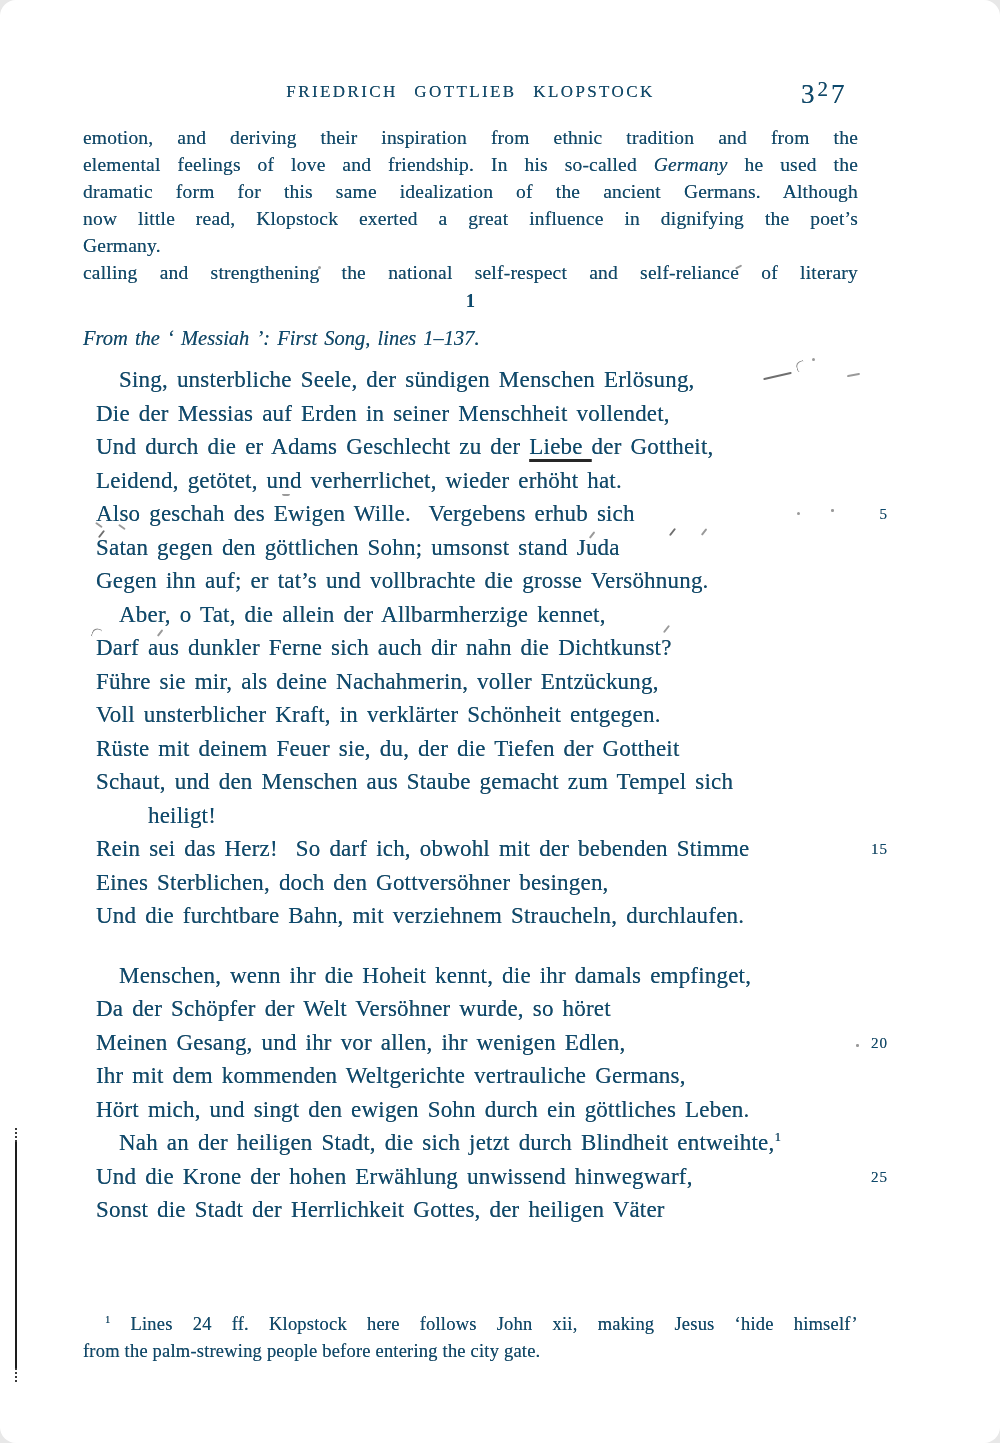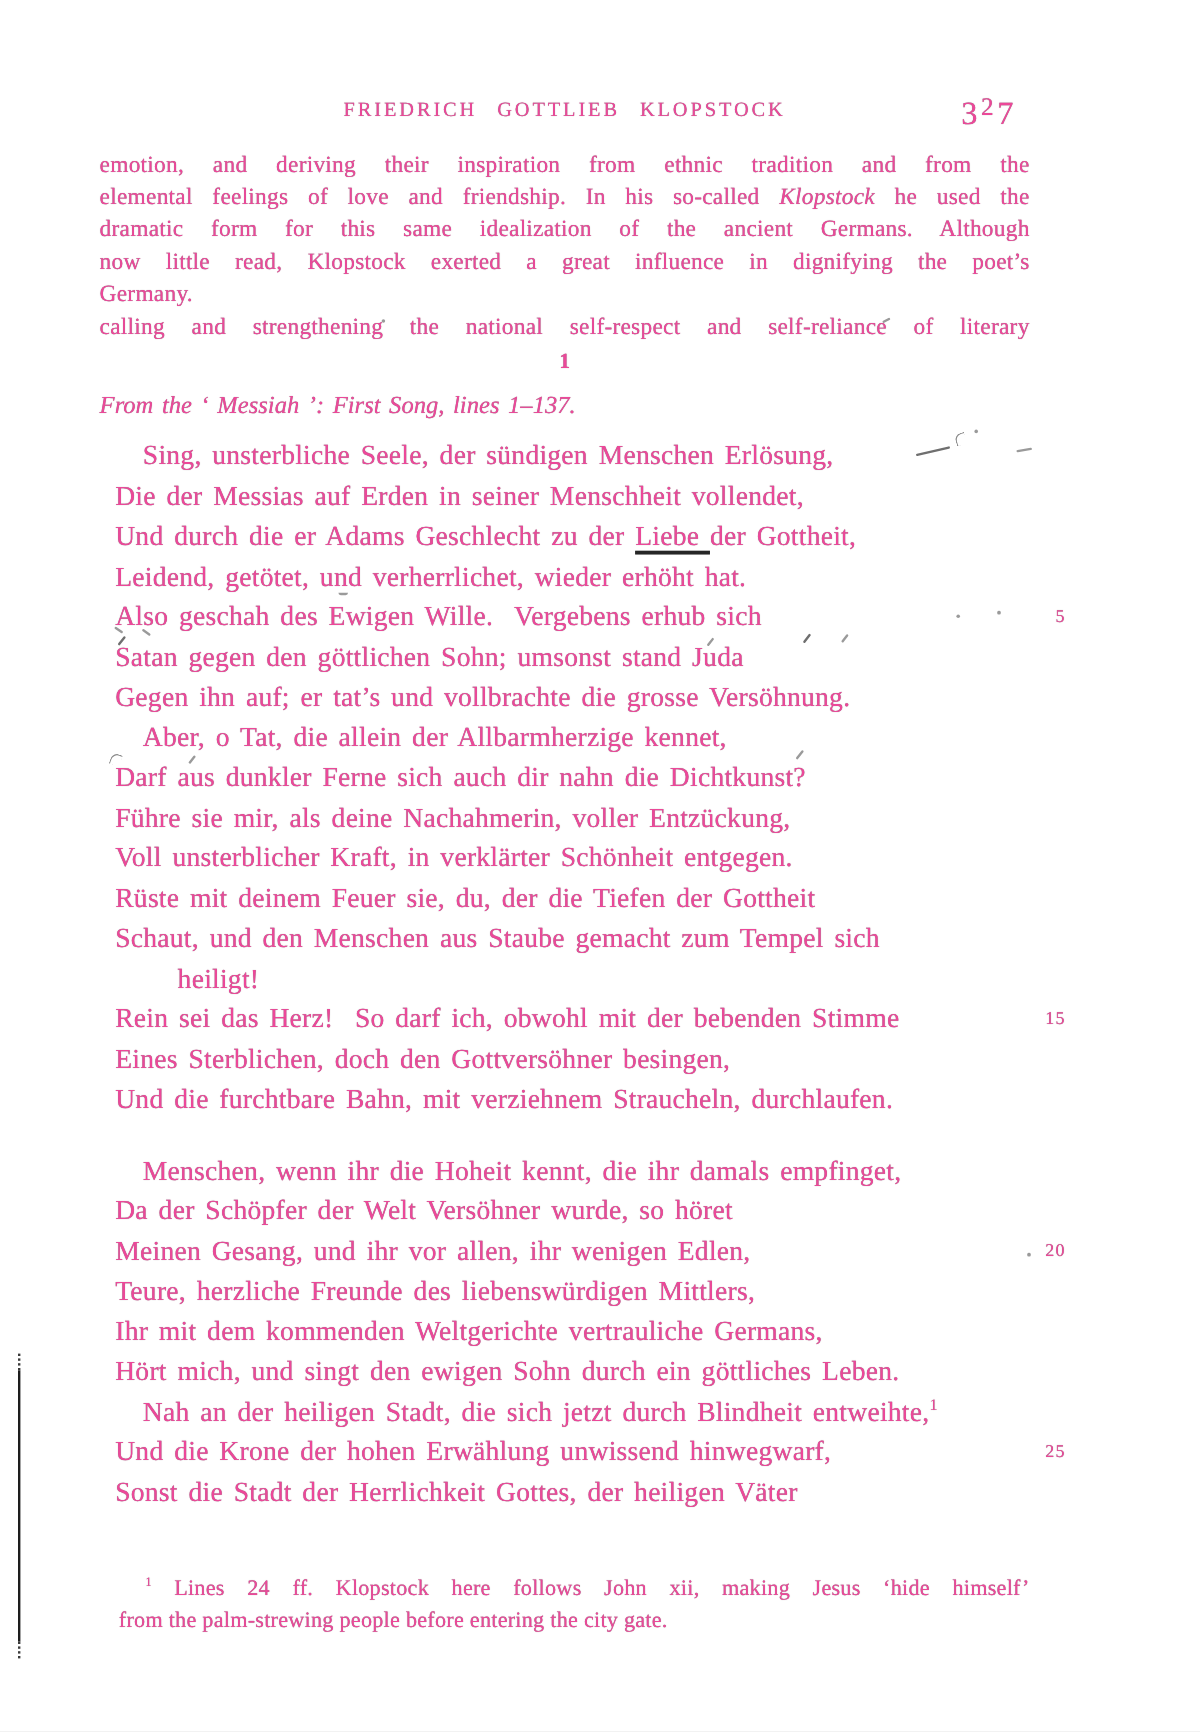--- a/index.html
+++ b/index.html
@@ -2,23 +2,24 @@
 <html><head>
 <meta charset="utf-8">
 <style>
   html,body{margin:0;padding:0;background:#e8e8e8;}
   .page{
     position:relative;
     width:1000px;height:1443px;
     margin:0 auto;
     background:#ffffff;
     font-family:"Liberation Serif", serif;
-    color:#ec4899;
+    color:#0c4a6e;
     overflow:hidden;
     text-shadow:0 0 .6px rgba(0,0,0,.55);
+    border-radius:16px;
   }
   
   .running-header{
     position:absolute;top:82px;left:83px;width:775px;
     text-align:center;font-size:17px;letter-spacing:2.4px;word-spacing:10px;
     white-space:nowrap;
   }
   .page-number{
     position:absolute;top:76px;left:801px;
     font-size:27px;letter-spacing:3px;white-space:nowrap;
@@ -52,21 +53,21 @@
     font-size:23px;letter-spacing:.2px;word-spacing:3px;
   }
   .lineno{
     position:absolute;right:2px;top:1px;
     font-size:15px;line-height:33.5px;letter-spacing:1px;
   }
   
   .footnote{position:absolute;top:1311px;left:83px;width:775px;}
   .fn-line{
     height:27px;line-height:27px;font-size:18.5px;letter-spacing:.2px;
-    text-align:justify;text-align-last:justify;margin-left:16px;
+    text-align:justify;text-align-last:justify;
   }
   .fn-line.first{padding-left:22px;}
   .fn-line.final{text-align-last:left;}
   
   .it{font-style:italic;}
   .ul{text-decoration:underline;text-decoration-thickness:2.5px;text-underline-offset:5px;text-decoration-color:#262626;text-align:right;}
   .sup{vertical-align:super;font-size:.58em;line-height:0;letter-spacing:0;}
   
   .mark{position:absolute;background:#6f6f6f;border-radius:1px;}
   .mark.faint{background:#9a9a9a;}
@@ -83,21 +84,21 @@
 </head>
 <body>
 
 <div class="page">
 
   <div class="running-header">FRIEDRICH GOTTLIEB KLOPSTOCK</div>
   <div class="page-number"><span class="os-lo">3</span><span class="os-hi">2</span><span class="os-lo">7</span></div>
 
   <div class="intro">
       <div class="intro-line"><span>emotion, and deriving their inspiration from ethnic tradition and from the</span></div>
-      <div class="intro-line"><span>elemental feelings of love and friendship.  In his so-called </span><span class="it">Klopstock</span><span> he used the</span></div>
+      <div class="intro-line"><span>elemental feelings of love and friendship.  In his so-called </span><span class="it">Germany</span><span> he used the</span></div>
       <div class="intro-line"><span>dramatic form for this same idealization of the ancient Germans.  Although</span></div>
       <div class="intro-line"><span>now little read, Klopstock exerted a great influence in dignifying the poet’s</span></div>
       <div class="intro-line final"><span>Germany.</span></div>
       <div class="intro-line"><span>calling and strengthening the national self-respect and self-reliance of literary</span></div>
     </div>
 
   <div class="section-number">1</div>
   <div class="poem-heading">From the ‘ Messiah ’: First Song, lines 1–137.</div>
 
   <div class="poem">
@@ -114,21 +115,20 @@
       <div class="pline"><span class="ptext">Voll unsterblicher Kraft, in verklärter Schönheit entgegen.</span></div>
       <div class="pline"><span class="ptext">Rüste mit deinem Feuer sie, du, der die Tiefen der Gottheit</span></div>
       <div class="pline"><span class="ptext">Schaut, und den Menschen aus Staube gemacht zum Tempel sich</span></div>
       <div class="pline runover"><span class="ptext">heiligt!</span></div>
       <div class="pline"><span class="ptext">Rein sei das Herz!  So darf ich, obwohl mit der bebenden Stimme</span><span class="lineno">15</span></div>
       <div class="pline"><span class="ptext">Eines Sterblichen, doch den Gottversöhner besingen,</span></div>
       <div class="pline"><span class="ptext">Und die furchtbare Bahn, mit verziehnem Straucheln, durchlaufen.</span></div>
       <div class="pline indent gap"><span class="ptext">Menschen, wenn ihr die Hoheit kennt, die ihr damals empfinget,</span></div>
       <div class="pline"><span class="ptext">Da der Schöpfer der Welt Versöhner wurde, so höret</span></div>
       <div class="pline"><span class="ptext">Meinen Gesang, und ihr vor allen, ihr wenigen Edlen,</span><span class="lineno">20</span></div>
-      <div class="pline"><span class="ptext">Teure, herzliche Freunde des liebenswürdigen Mittlers,</span></div>
       <div class="pline"><span class="ptext">Ihr mit dem kommenden Weltgerichte vertrauliche Germans,</span></div>
       <div class="pline"><span class="ptext">Hört mich, und singt den ewigen Sohn durch ein göttliches Leben.</span></div>
       <div class="pline indent"><span class="ptext"><span>Nah an der heiligen Stadt, die sich jetzt durch Blindheit entweihte,</span><span class="sup">1</span></span></div>
       <div class="pline"><span class="ptext">Und die Krone der hohen Erwählung unwissend hinwegwarf,</span><span class="lineno">25</span></div>
       <div class="pline"><span class="ptext">Sonst die Stadt der Herrlichkeit Gottes, der heiligen Väter</span></div>
     </div>
 
   <div class="footnote">
       <div class="fn-line first"><span class="sup">1</span><span> Lines 24 ff.  Klopstock here follows John xii, making Jesus ‘hide himself’</span></div>
       <div class="fn-line final"><span>from the palm-strewing people before entering the city gate.</span></div>

